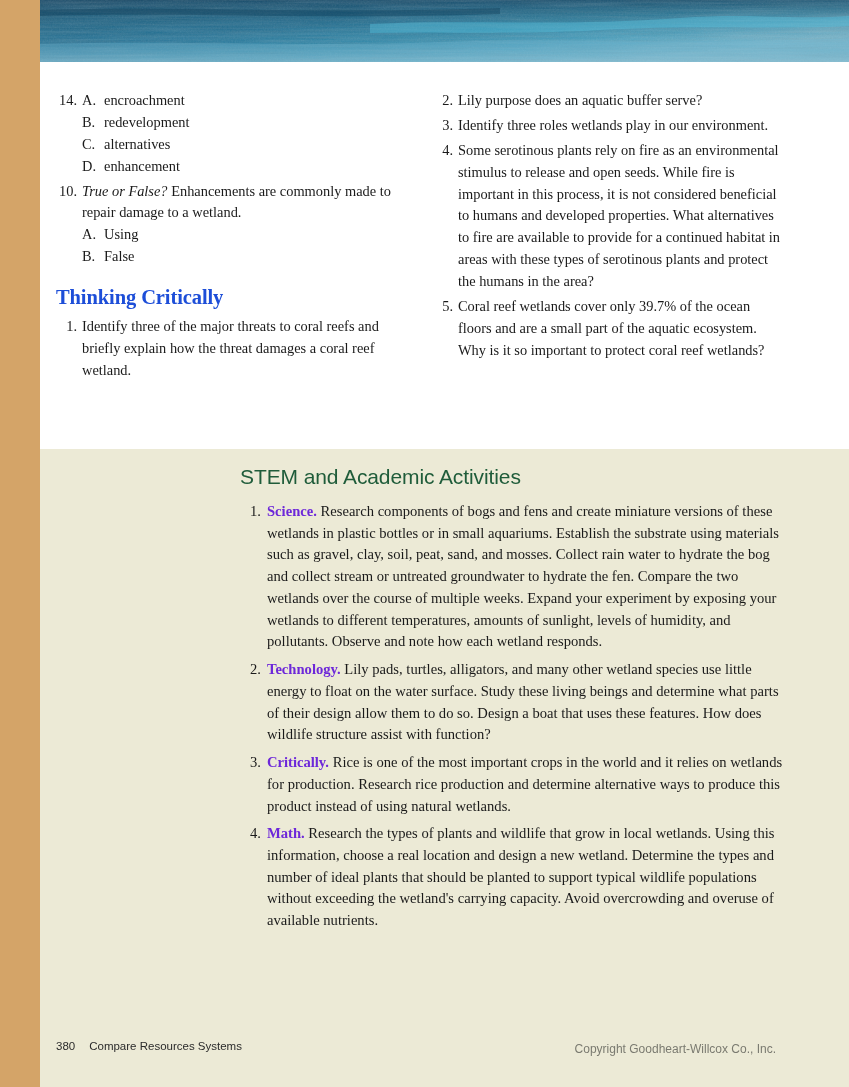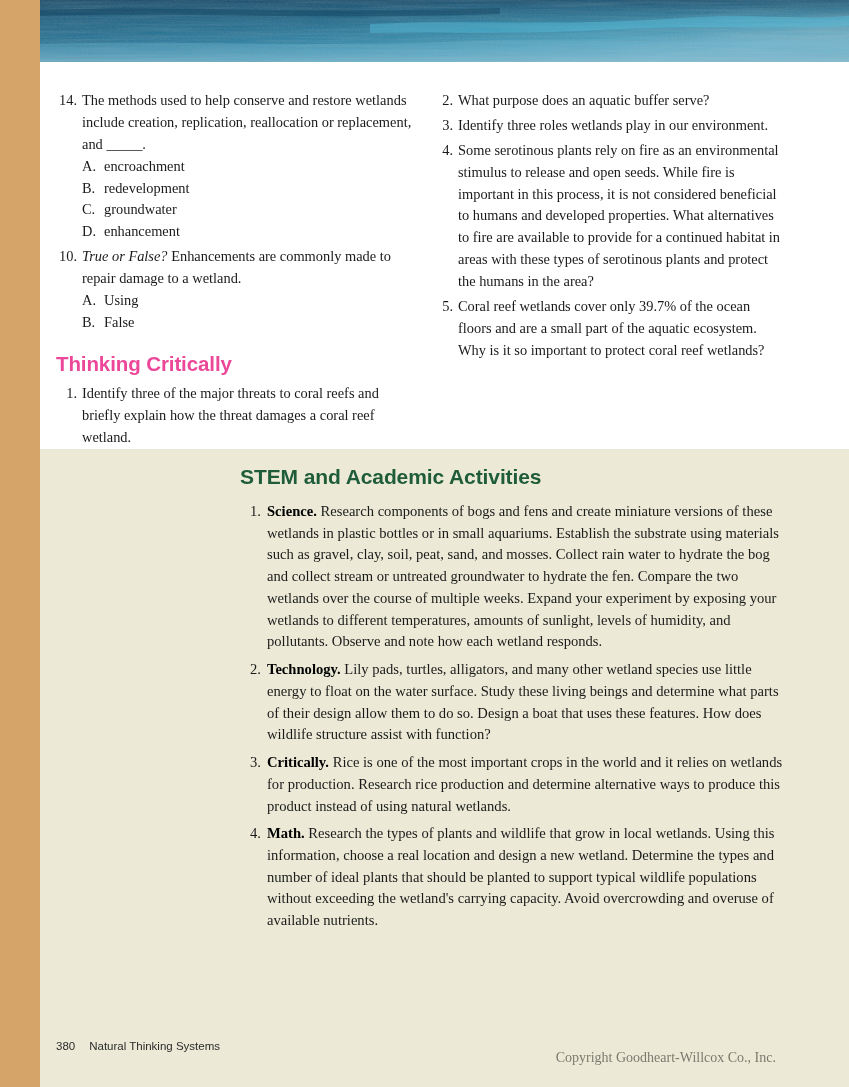--- a/index.html
+++ b/index.html
@@ -106,24 +106,24 @@
   }
   ul.choices > li > .ltr {
     position: absolute;
     left: 0;
     top: 0;
     width: 14px;
     text-align: left;
   }
 
   h2.section-head {
-    font-family: Liberation Sans, sans-serif;
+    font-family: Liberation Serif, serif;
     font-size: 20.5px;
     font-weight: bold;
-    color: #ec4899;
+    color: #1d4ed8;
     margin: 18px 0 7px 0;
     letter-spacing: -0.1px;
   }
 
   
   .stem-panel {
     position: absolute;
     left: 0;
     top: 437px;
     width: 849px;
@@ -133,21 +133,21 @@
   }
   .stem-inner {
     position: absolute;
     left: 240px;
     top: 28px;
     width: 545px;
   }
   h2.stem-head {
     font-family: "Liberation Sans", sans-serif;
     font-size: 21px;
-    font-weight: bold;
+    font-weight: normal;
     color: #1f5c3a;
     margin: 0 0 12px 0;
     letter-spacing: -0.1px;
   }
   ol.stemlist {
     margin: 0;
     padding: 0;
     list-style: none;
   }
   ol.stemlist > li {
@@ -160,21 +160,21 @@
   }
   ol.stemlist > li > .num {
     position: absolute;
     left: 0;
     top: 0;
     width: 21px;
     text-align: right;
   }
   .stem-label {
     font-weight: bold;
-    color: #000000;
+    color: #6d28d9;
   }
 
   
   .footer {
     position: absolute;
     left: 0;
     top: 1040px;
     width: 849px;
     height: 22px;
     z-index: 4;
@@ -185,23 +185,23 @@
     top: 0;
     font-family: "Liberation Sans", sans-serif;
     font-size: 11.5px;
     color: #2b2b2b;
     white-space: nowrap;
   }
   .footer-left .pagenum { margin-right: 14px; text-align: center; }
   .footer-right {
     position: absolute;
     right: 73px;
-    top: 10px;
-    font-family: Liberation Serif, serif;
-    font-size: 14px;
+    top: 2px;
+    font-family: Liberation Sans, sans-serif;
+    font-size: 12px;
     color: #7a7a70;
     white-space: nowrap;
   }
 </style>
 </head>
 <body>
 
 <div id="page">
 
   <div class="banner">
@@ -247,33 +247,32 @@
   </div>
 
   <div class="questions-area">
 
     <div class="col col-left">
 
       <ol class="qlist">
 
         <li>
           <span class="num">14.</span>
-          <span class="q-body">The methods used to help conserve and restore wetlands include creation, replication, reallocation or replacement, and _____.</span>
           <ul class="choices">
             <li>
               <span class="ltr">A.</span>
               <span>encroachment</span>
             </li>
             <li>
               <span class="ltr">B.</span>
               <span>redevelopment</span>
             </li>
             <li>
               <span class="ltr">C.</span>
-              <span>groundwater</span>
+              <span>alternatives</span>
             </li>
             <li>
               <span class="ltr">D.</span>
               <span>enhancement</span>
             </li>
           </ul>
         </li>
 
         <li>
           <span class="num">10.</span>
@@ -300,21 +299,21 @@
           <span class="q-body">Identify three of the major threats to coral reefs and briefly explain how the threat damages a coral reef wetland.</span>
         </li>
       </ol>
 
     </div>
 
     <div class="col col-right">
       <ol class="qlist">
         <li>
           <span class="num">2.</span>
-          <span class="q-body">What purpose does an aquatic buffer serve?</span>
+          <span class="q-body">Lily purpose does an aquatic buffer serve?</span>
         </li>
         <li>
           <span class="num">3.</span>
           <span class="q-body">Identify three roles wetlands play in our environment.</span>
         </li>
         <li>
           <span class="num">4.</span>
           <span class="q-body">Some serotinous plants rely on fire as an environmental stimulus to release and open seeds. While fire is important in this process, it is not considered beneficial to humans and developed properties. What alternatives to fire are available to provide for a continued habitat in areas with these types of serotinous plants and protect the humans in the area?</span>
         </li>
         <li>
@@ -346,20 +345,20 @@
         <li>
           <span class="num">4.</span><span class="stem-label">Math.</span><span> Research the types of plants and wildlife that grow in local wetlands. Using this information, choose a real location and design a new wetland. Determine the types and number of ideal plants that should be planted to support typical wildlife populations without exceeding the wetland's carrying capacity. Avoid overcrowding and overuse of available nutrients.</span>
         </li>
 
       </ol>
     </div>
   </div>
 
   <div class="footer">
     <div class="footer-left">
-      <span class="pagenum">380</span><span>Natural Thinking Systems</span>
+      <span class="pagenum">380</span><span>Compare Resources Systems</span>
     </div>
     <div class="footer-right">Copyright Goodheart-Willcox Co., Inc.</div>
   </div>
 
   <div class="edge-strip"></div>
 
 </div>
 
 </body></html>

